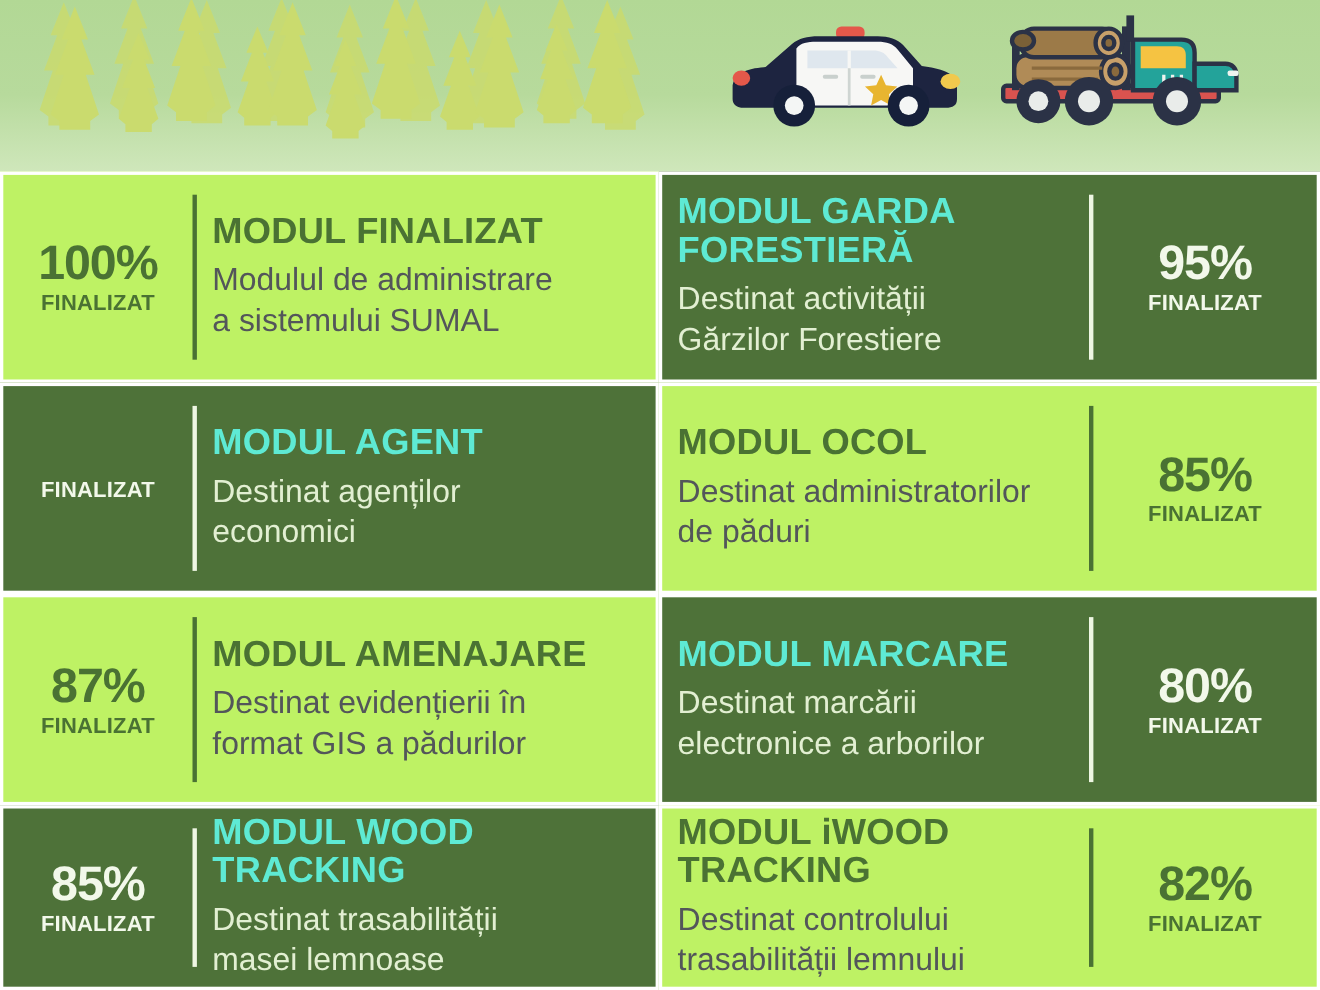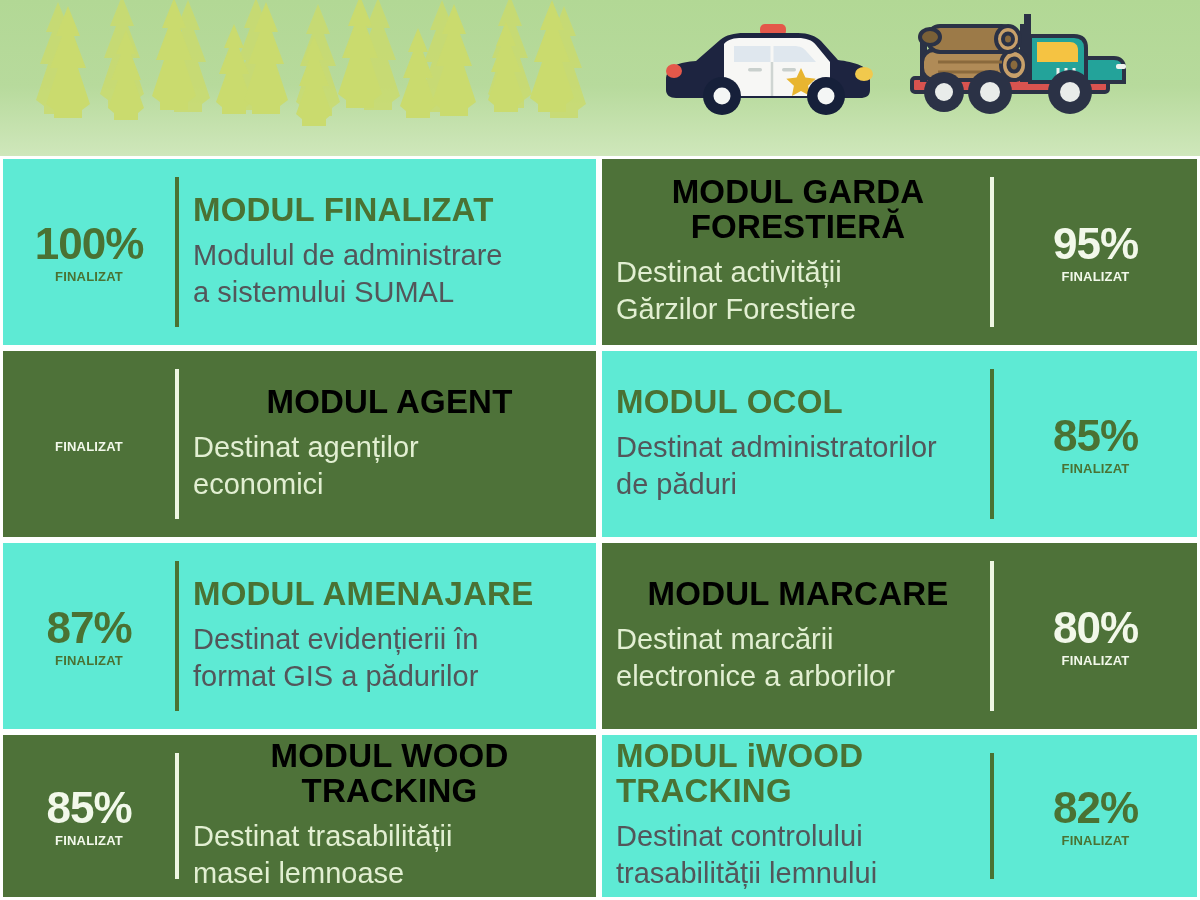--- a/index.html
+++ b/index.html
@@ -30,42 +30,42 @@
     display:grid;
     grid-template-columns:599px 601px;
     grid-template-rows:192px 192px 192px 168px;
   }
   .card {
     position:relative;
     display:flex;
     align-items:center;
     overflow:hidden;
   }
-  .card.cream { background:#5eead4; }
+  .card.cream { background:#bef264; }
   .card.green { background:#4e7239; }
 
   
   .card.cream { border:3px solid #ffffff; }
   .card.green { border:3px solid #ffffff; }
 
   
   .pct-block {
     flex:0 0 auto;
     width:172px;
     text-align:center;
     padding:0 6px;
     line-height:1;
   }
   .pct-block.right { width:203px; }
   .pct {
     font-size:44px; font-weight:bold; letter-spacing:-1px;
     display:block;
   }
   .fin {
-    font-size:13px; font-weight:bold; letter-spacing:0.2px;
+    font-size:20px; font-weight:bold; letter-spacing:0.2px;
     display:block; margin-top:4px;
   }
   .card.cream .pct, .card.cream .fin { color:#4a7233; }
   .card.green .pct, .card.green .fin { color:#f2f8ea; }
 
   
   .rule { flex:0 0 auto; width:4px; align-self:stretch; margin:18px 0; }
   .card.cream .rule { background:#4a7233; }
   .card.green .rule { background:#eef6e3; }
 
@@ -81,21 +81,21 @@
     margin-bottom:9px;
     white-space:pre-line;
   }
   .mod-desc {
     font-size:29px; font-weight:400;
     line-height:1.28;
     white-space:pre-line;
   }
   .card.cream .mod-title { color:#4a7233; }
   .card.cream .mod-desc  { color:#53565a; }
-  .card.green .mod-title { color:#000000;text-align:center; }
+  .card.green .mod-title { color:#5eead4; }
   .card.green .mod-desc  { color:#e2efd2; }
 
   
   .card.pct-left  .txt { order:3; }
   .card.pct-left  .rule{ order:2; }
   .card.pct-left  .pct-block { order:1; }
   .card.pct-right .txt { order:1; }
   .card.pct-right .rule{ order:2; }
   .card.pct-right .pct-block { order:3; }
 </style>

